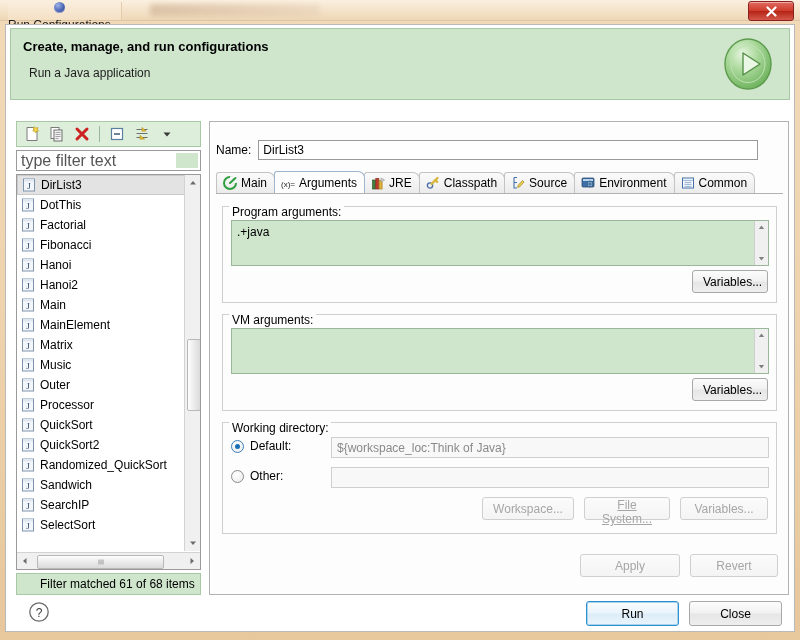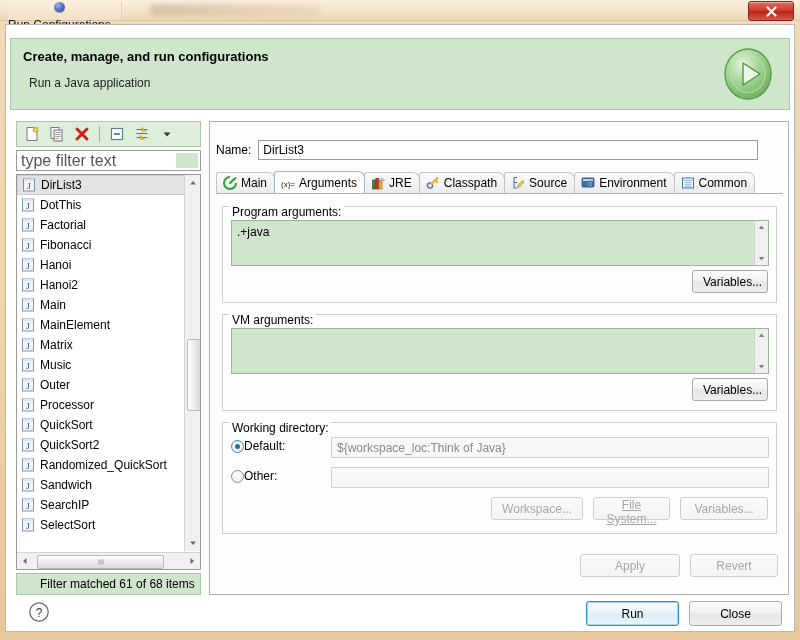--- a/index.html
+++ b/index.html
@@ -83,21 +83,21 @@
     left: 5px; top: 24px;
     width: 790px; height: 608px;
     background: #ffffff;
     border: 1px solid #b9b9b9;
     box-sizing: border-box;
   }
 
   
   #banner {
     position: absolute;
-    left: 4px; top: 13px;
+    left: 4px; top: 3px;
     width: 780px; height: 72px;
     background: #cfe6cd;
     border: 1px solid #a8c8a6;
     box-sizing: border-box;
   }
   #banner-title {
     position: absolute; left: 12px; top: 10px;
     font-size: 13px; font-weight: bold; color: #000;
   }
   #banner-sub {
@@ -346,21 +346,21 @@
     border-color: #cfcfcf;
     cursor: default;
   }
   .btn.default {
     border: 1px solid #2e8fce;
     box-shadow: 0 0 0 1px #a8d4ee inset;
     background: linear-gradient(180deg,#fcfdfe 0%,#eaf4fb 48%,#dcecf8 52%,#eaf5fc 100%);
   }
   .radio-row {
     position: absolute;
-    display: flex; align-items: center; 
+    display: flex; align-items: center; gap: 6px;
   }
   .radio {
     width: 13px; height: 13px;
     border-radius: 50%;
     border: 1px solid #8b8b8b;
     background: radial-gradient(circle at 40% 35%, #ffffff 0%, #f0f0f0 70%);
     display: flex; align-items: center; justify-content: center;
     flex: 0 0 auto;
     cursor: pointer;
     box-sizing: border-box;
@@ -792,21 +792,21 @@
         <div class="ro-field" style="left:108px; top:14px; width:438px; height:21px;">${workspace_loc:Think of Java}</div>
 
         <div class="radio-row" style="left:8px; top:46px;">
           <span class="radio"></span>
           <span class="radio-label">Other:</span>
         </div>
         <div class="ro-field empty" style="left:108px; top:44px; width:438px; height:21px;"></div>
 
         <div style="position:absolute; right:8px; top:74px; display:flex; gap:10px;">
           <button class="btn disabled" style="width:92px;">Workspace...</button>
-          <button class="btn disabled" style="width:77px;text-decoration:underline;">File System...</button>
+          <button class="btn disabled" style="width:86px;text-decoration:underline;">File System...</button>
           <button class="btn disabled" style="width:88px;">Variables...</button>
         </div>
       </div>
 
       <div id="applyrevert">
         <button class="btn disabled" style="width:100px;">Apply</button>
         <button class="btn disabled" style="width:88px;">Revert</button>
       </div>
     </div>
 

